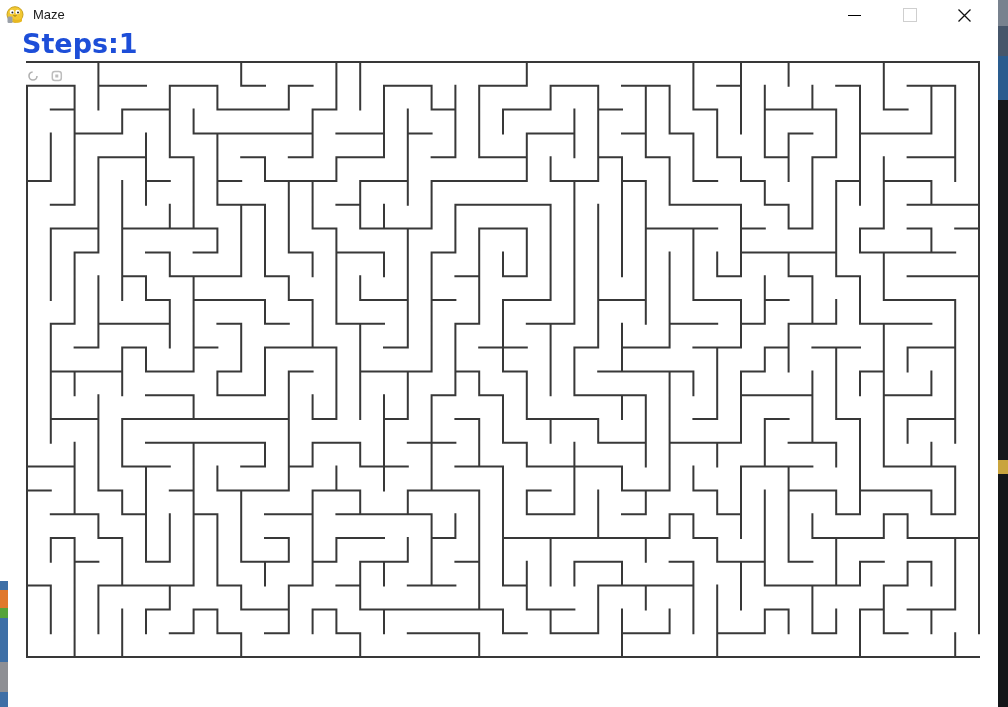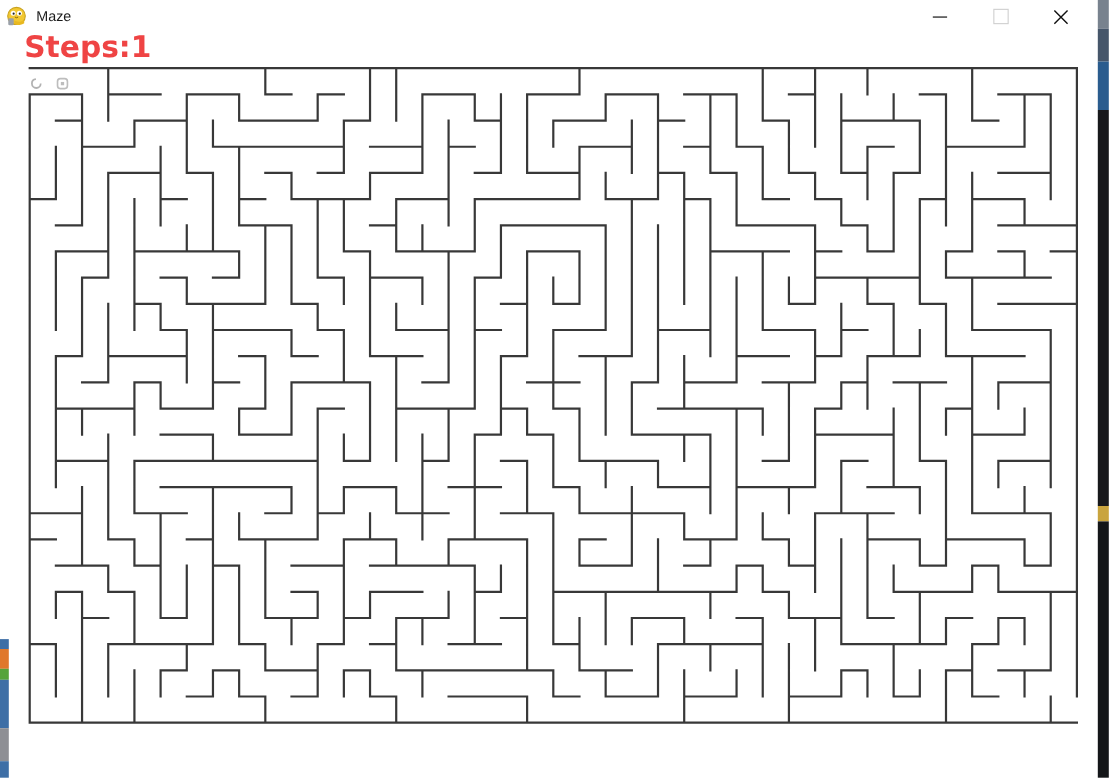--- a/index.html
+++ b/index.html
@@ -24,21 +24,21 @@
   .window-title{margin-left:8px;font-size:13px;color:#1a1a1a;line-height:30px}
   .controls{margin-left:auto;display:flex;height:100%}
   .ctrl{width:56px;height:100%;display:flex;align-items:center;justify-content:center;background:transparent;border:none;padding:0;cursor:default}
   .ctrl.close-btn{width:52px}
   .min-glyph{width:13px;height:1px;background:#000;display:block}
   .max-glyph{width:12px;height:12px;border:1px solid #cfcfcf;display:block;background:#fff}
 
   .steps-counter{
     position:absolute;left:22px;top:28px;
     font-family:"DejaVu Sans",sans-serif;font-weight:bold;
-    font-size:27px;color:#ef4444;letter-spacing:0;white-space:nowrap;
+    font-size:27px;color:#1d4ed8;letter-spacing:0;white-space:nowrap;
   }
   svg.maze{position:absolute;left:0;top:0;display:block}
 </style>
 </head>
 <body>
 
 <div id="left-strip" class="strip">
     <div class="seg" style="height: 26px; background: rgb(142, 151, 158);"></div>
     <div class="seg" style="height: 40px; background: rgb(62, 111, 166);"></div>
     <div class="seg" style="height: 22px; background: rgb(201, 205, 209);"></div>

